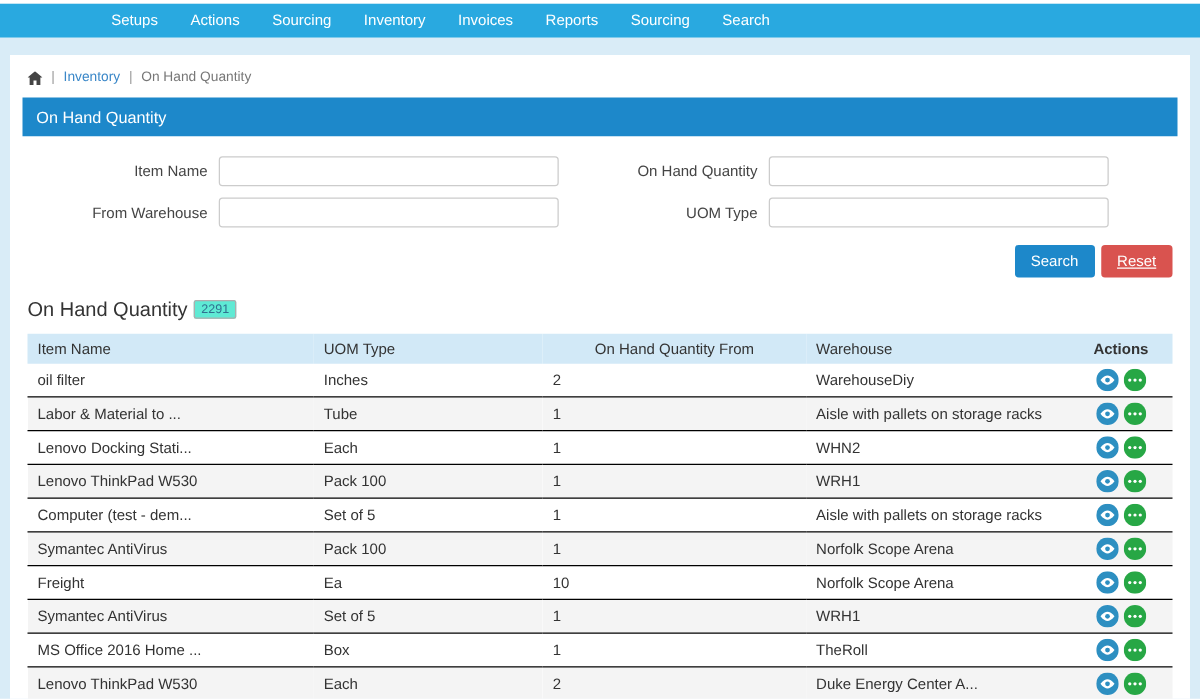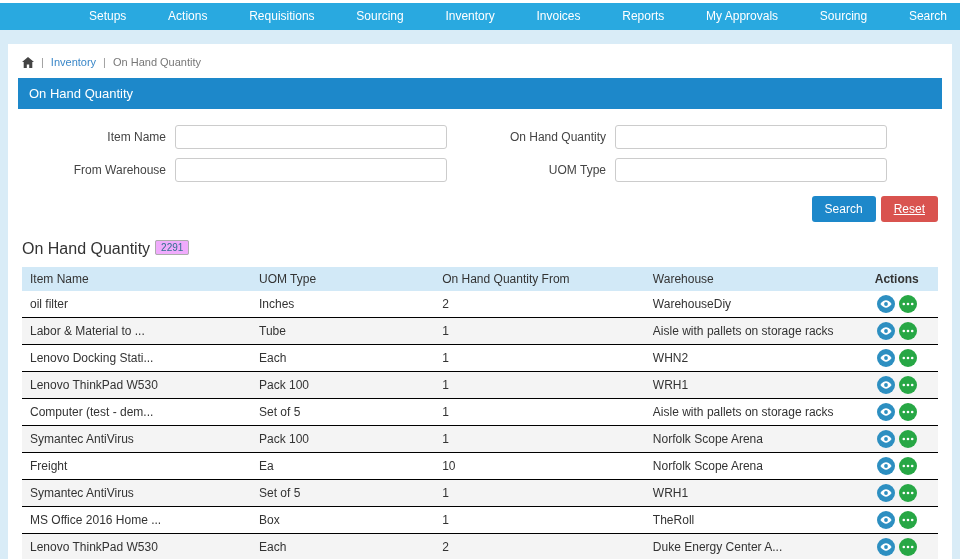--- a/index.html
+++ b/index.html
@@ -9,21 +9,20 @@
     font-family: "Liberation Sans", sans-serif;
     overflow: hidden;
   }
   .top-strip { height: 3px; background: #ffffff; }
   .nav {
     background: #29a9e0;
     height: 27px;
     display: flex;
     align-items: center;
     padding-left: 76px;
-    justify-content: space-between;
   }
   .nav a {
     color: #ffffff;
     font-size: 12px;
     line-height: 27px;
     padding: 0 13px;
     text-decoration: none;
     cursor: pointer;
     white-space: nowrap;
   }
@@ -97,21 +96,21 @@
     font-size: 16px;
     font-weight: normal;
     color: #333;
   }
   .badge {
     font-size: 10px;
     border: 1px solid #adadad;
     border-radius: 2px;
     padding: 1px 5px;
     color: #31708f;
-    background: #f0abfc;
+    background: #5eead4;
     vertical-align: 3px;
     margin-left: 5px;
   }
   table {
     width: calc(100% - 28px);
     margin: 0 14px;
     border-collapse: collapse;
     font-size: 12px;
     color: #333;
     table-layout: fixed;
@@ -119,21 +118,21 @@
   thead th {
     background: #d2e9f7;
     text-align: left;
     font-weight: normal;
     padding: 5px 8px;
     font-size: 12px;
     color: #333;
   }
   th.col-item { width: 25%; }
   th.col-uom { width: 20%; }
-  th.col-qty { width: 23%; }
+  th.col-qty { width: 23%; text-align: center; }
   th.col-wh { width: 23%; }
   th.col-actions { width: 9%; text-align: center; font-weight: bold; }
   tbody td {
     padding: 6px 8px;
     border-bottom: 1px solid #000000;
     white-space: nowrap;
     overflow: hidden;
   }
   tbody tr:nth-child(even) { background: #f4f4f4; }
   td.actions { text-align: center; padding: 4px 2px; }
@@ -147,26 +146,24 @@
   }
 </style>
 </head>
 <body>
 
 <div class="top-strip"></div>
 
 <nav class="nav">
     <a>Setups</a>
     <a>Actions</a>
-    <a>Requisitions</a>
     <a>Sourcing</a>
     <a>Inventory</a>
     <a>Invoices</a>
     <a>Reports</a>
-    <a>My Approvals</a>
     <a>Sourcing</a>
     <a>Search</a>
   </nav>
 
 <div class="panel">
 
   <div class="breadcrumb">
     <span class="home-link">
       <svg width="12" height="11" viewBox="0 0 12 11">
           <path d="M6 0 L0 5 h1.7 v6 h3.1 V7.4 h2.4 V11 h3.1 V5 H12 Z" fill="#444"></path>

